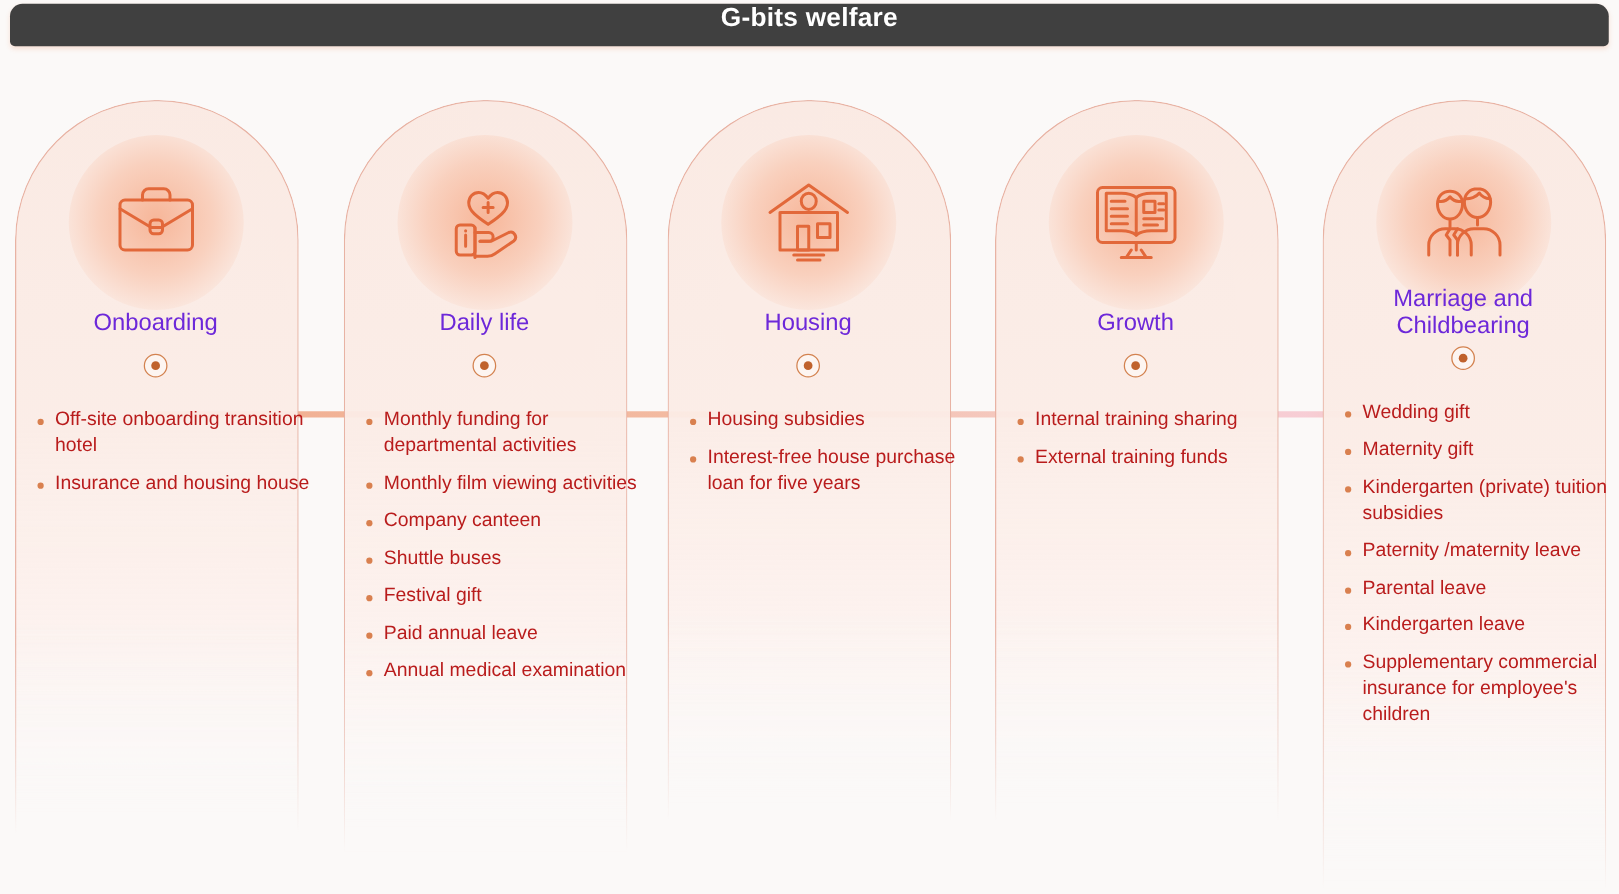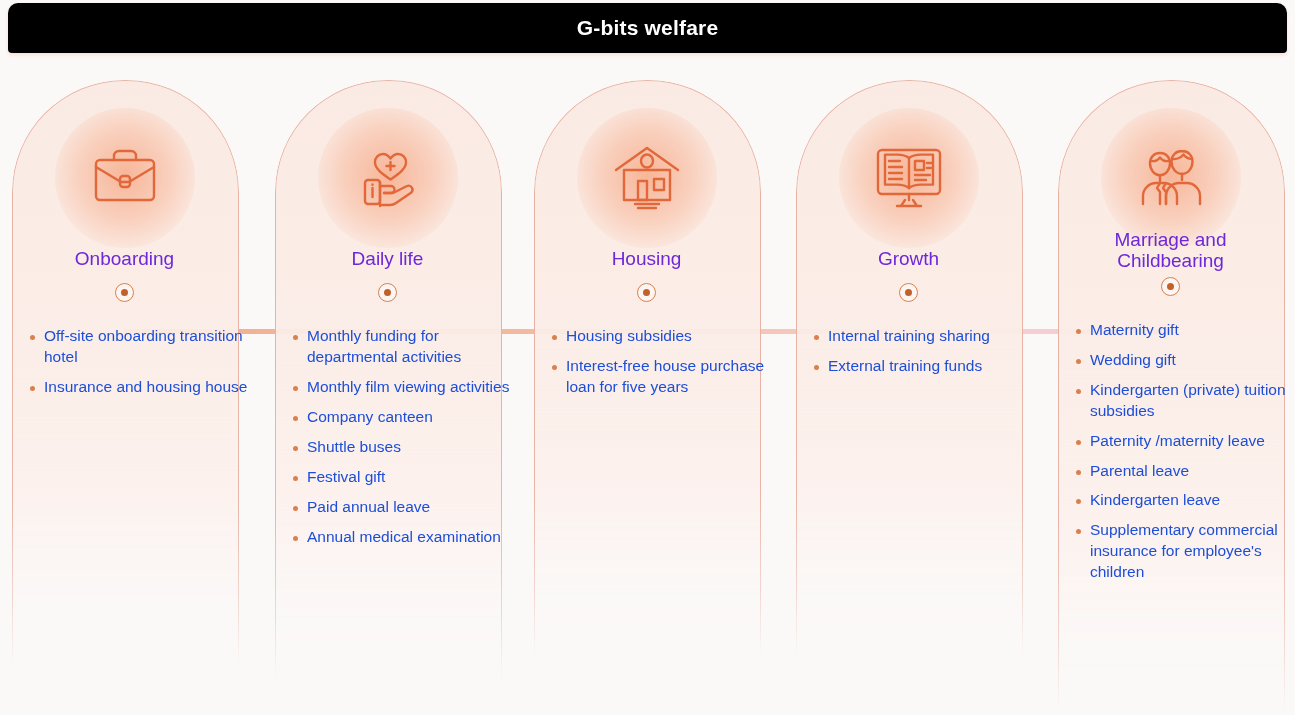--- a/index.html
+++ b/index.html
@@ -5,24 +5,24 @@
   html,body{margin:0;padding:0;}
   body{
     width:1295px;height:715px;
     background:#fbf9f8;
     font-family:"Liberation Sans","DejaVu Sans",sans-serif;
     overflow:hidden;
     position:relative;
   }
   
   .banner{
-    position:absolute;left:8px;top:3px;width:1279px;height:50px;
-    background:#000000;
+    position:absolute;left:8px;top:3px;width:1279px;height:34px;
+    background:#404040;
     border-radius:10px 10px 4px 4px;
-    display:flex;align-items:center;justify-content:center;
+    display:flex;justify-content:center;
     box-shadow:0 2px 4px rgba(232,112,58,.18);
   }
   .banner-title{
     color:#ffffff;font-size:21px;font-weight:bold;letter-spacing:.2px;
   }
   
   .board{position:absolute;left:0;top:55px;width:1295px;height:660px;}
   
   .connector{
     position:absolute;left:123px;top:274px;width:1047px;height:5px;
@@ -82,21 +82,21 @@
   }
   .node-dot{width:7px;height:7px;border-radius:50%;background:#c0622c;}
   .col-title.two-line + .node{margin-top:5px;}
   .bullets{
     position:relative;z-index:2;margin-top:24px;
     width:100%;padding:0;list-style:none;
   }
   .bullets li{
     position:relative;
     padding-left:20px;margin-bottom:9px;
-    font-size:15.5px;line-height:1.35;color:#1d4ed8;
+    font-size:15.5px;line-height:1.35;color:#b91c1c;
   }
   .bullets li::before{
     content:"";position:absolute;left:6px;top:9px;
     width:5px;height:5px;border-radius:50%;background:#d9804f;
   }
   
   #col-0{left:12px;}  #col-0 .bullets{padding-left:24px;}
   #col-1{left:275px;} #col-1 .bullets{padding-left:24px;}
   #col-2{left:534px;} #col-2 .bullets{padding-left:24px;}
   #col-3{left:796px;} #col-3 .bullets{padding-left:24px;}
@@ -228,22 +228,22 @@
         <path d="M14 70V62c0-7.2 6-13 13.2-13h7.6C42 49 48 54.8 48 62v8"></path>
         <path d="M37 70V62c0-7.2 6-13 13.2-13h7.6C65 49 71 54.8 71 62v8"></path>
         <path d="M31 49l-3 5 3 4M31 58v12M37 49l-3 5 3 4M37 58v12"></path>
       </svg>
     </div>
     <div class="col-title two-line">Marriage and Childbearing</div>
     <div class="node">
         <span class="node-dot"></span>
       </div>
     <ul class="bullets">
+      <li>Wedding gift</li>
       <li>Maternity gift</li>
-      <li>Wedding gift</li>
       <li>Kindergarten (private) tuition subsidies</li>
       <li>Paternity /maternity leave</li>
       <li>Parental leave</li>
       <li>Kindergarten leave</li>
       <li>Supplementary commercial insurance for employee's children</li>
     </ul>
   </div>
 
 </div>
 

